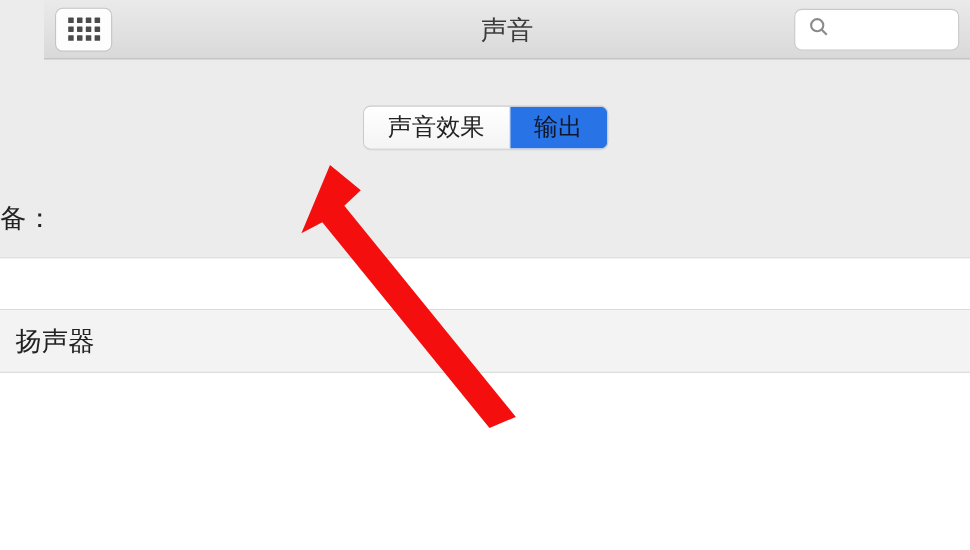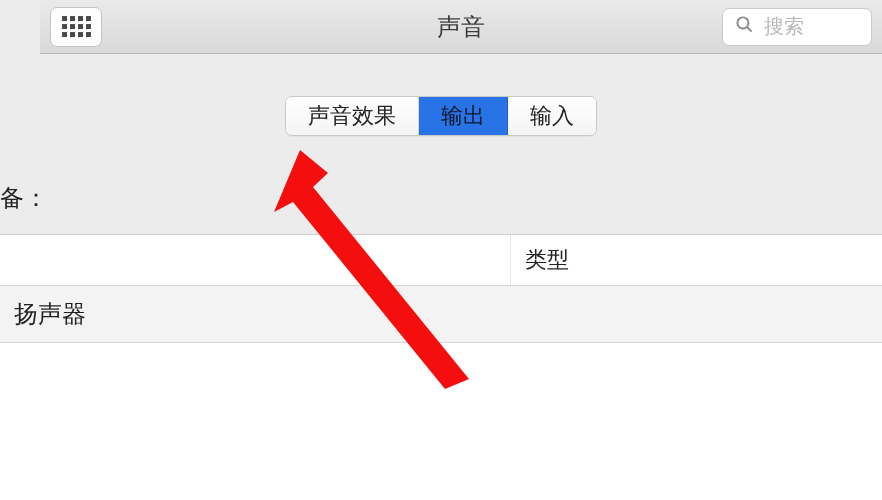--- a/index.html
+++ b/index.html
@@ -167,45 +167,40 @@
     </div>
   </div>
   <div class="title">声音</div>
   <div class="search-wrap">
     <span class="search-icon">
       <svg width="19" height="19" viewBox="0 0 24 24" fill="none" stroke="currentColor" stroke-width="2.4">
         <circle cx="10" cy="10" r="7"></circle>
         <line x1="21" y1="21" x2="15.2" y2="15.2"></line>
       </svg>
     </span>
-    <input class="search-input" type="text" placeholder="搜索" style="">
   </div>
 </div>
 
 <div class="content">
   <div class="tabs-wrap">
     <div class="seg">
       <div class="seg-item">
         <span>声音效果</span>
       </div>
       <div class="seg-item active">
         <span>输出</span>
       </div>
-      <div class="seg-item">
-        <span>输入</span>
-      </div>
     </div>
   </div>
 
   <div class="section-label">备：</div>
 
   <div class="table">
     <div class="thead">
       <div class="th col1">&nbsp;</div>
-      <div class="th col2">类型</div>
     </div>
     <div class="tbody">
       <div class="tr">
         <div class="td col1">扬声器</div>
       </div>
     </div>
     <div class="table-blank"></div>
   </div>
 </div>
 

